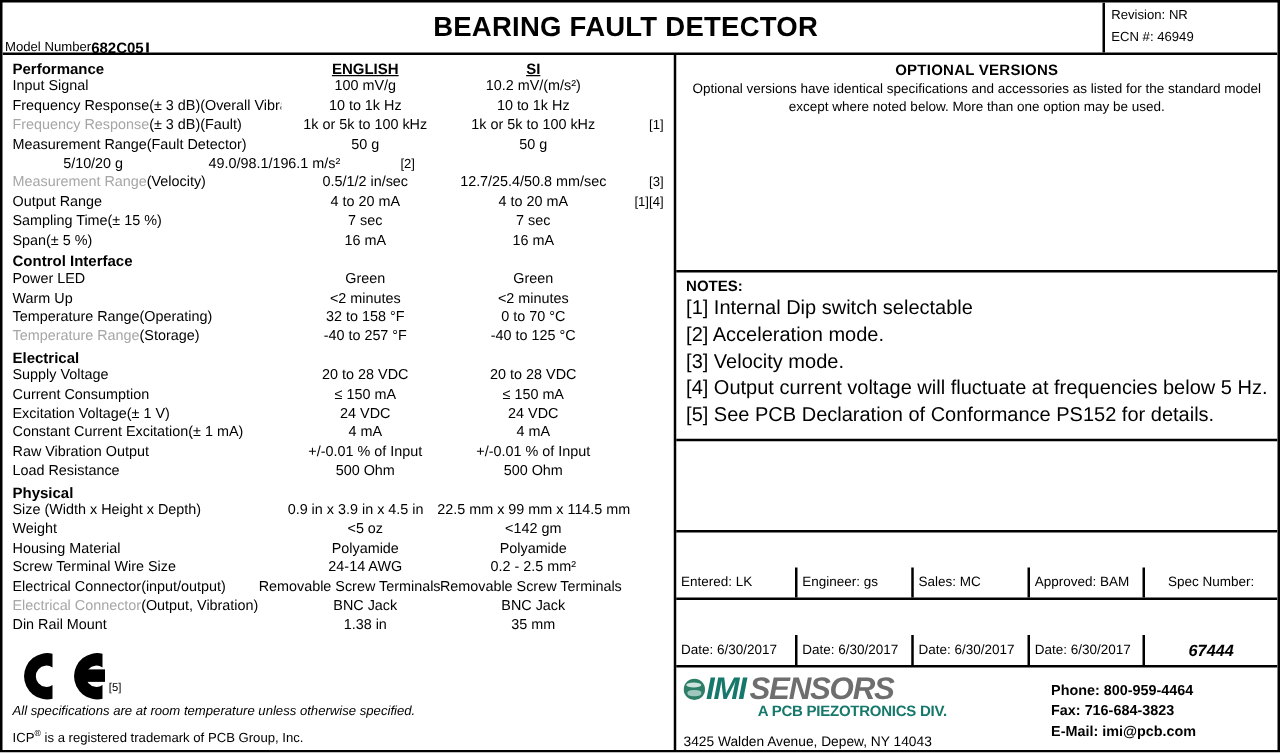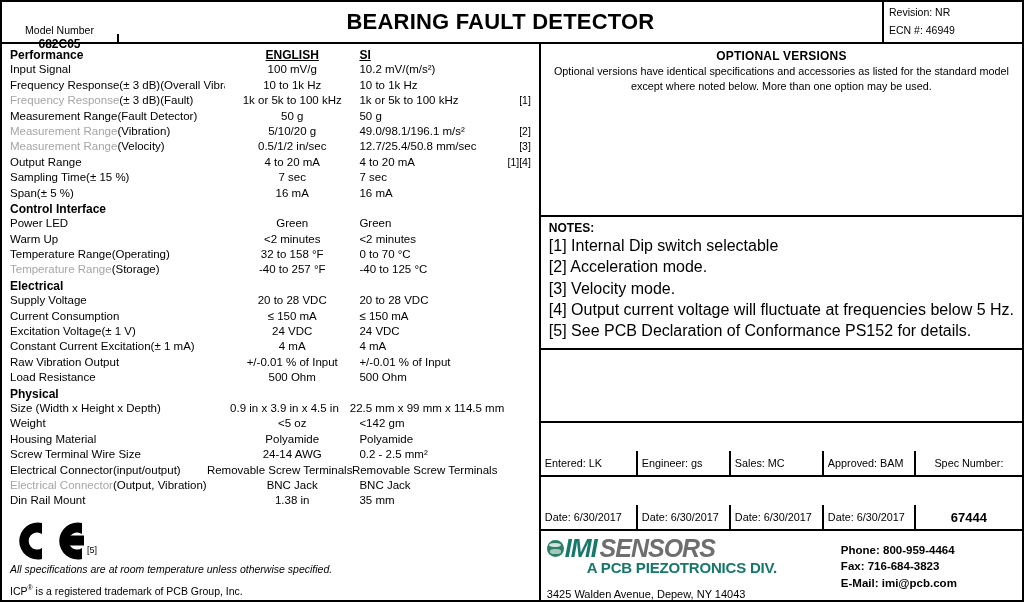--- a/index.html
+++ b/index.html
@@ -20,21 +20,21 @@
 
   
   .hdr{
     position:absolute; left:0; top:0; right:0; height:42px;
     display:flex; border-bottom:2px solid #000;
     box-sizing:border-box;
   }
   .hdr-model{
     width:117px; box-sizing:border-box;
     border-right:2px solid #000;
-    display:flex; flex-direction:column;
+    display:flex; flex-direction:row;
     align-items:center; justify-content:center;
     line-height:1.15;
     margin-top:32px;
   }
   .hdr-model .lbl{font-size:10.5px;}
   .hdr-model .val{font-size:12px; font-weight:bold; margin-top:2px;}
   .hdr-title{
     flex:1; display:flex; align-items:center; justify-content:center;
     font-size:22px; font-weight:bold; letter-spacing:.2px;
   }
@@ -73,21 +73,21 @@
     font-size:11.5px;
   }
   .srow .name{
     width:240px; padding-left:8px; box-sizing:border-box;
     white-space:nowrap; overflow:hidden;
   }
   .srow .eng{
     width:145px; text-align:center; white-space:nowrap;
   }
   .srow .si{
-    width:145px; white-space:nowrap;
+    width:145px; text-align:center; white-space:nowrap;
   }
   .srow .note{
     width:40px; text-align:right; padding-right:8px;
     font-size:10.5px; white-space:nowrap;
   }
   .srow.section .name{font-weight:bold; font-size:12px;}
   .srow.head .eng,.srow.head .si{
     font-weight:bold; text-decoration:underline; font-size:12px;
   }
   .dim{color:#a6a6a6;}
@@ -156,21 +156,21 @@
     white-space:nowrap;
   }
   .sig-cell.c0{width:97px;}
   .sig-cell.c1{width:93px;}
   .sig-cell.c2{width:93px;}
   .sig-cell.c3{width:92px;}
   .sig-cell.c4{
     flex:1; border-right:none;
     justify-content:center; padding-left:0;
   }
-  .sig-cell.spec-num{font-weight:bold; font-size:13px;}
+  .sig-cell.spec-num{font-weight:bold; font-size:13px;font-style:italic;}
 
   
   .foot{
     flex:1; display:flex; align-items:flex-start;
     padding:5px 0 0 6px; box-sizing:border-box;
   }
   .logo-wrap{width:270px;}
   .logo-top{display:flex; align-items:center;}
   .globe{
     width:17px; height:17px; border-radius:50%;
@@ -190,21 +190,21 @@
   }
   .logo-imi{
     font-size:25px; font-weight:bold; font-style:italic;
     color:#15786a; letter-spacing:-1px; line-height:1;
   }
   .logo-sensors{
     font-size:25px; font-weight:bold; font-style:italic;
     color:#6e6e6e; letter-spacing:-1px; line-height:1; margin-left:3px;
   }
   .logo-div{
-    font-size:15px; font-weight:bold; color:#15786a;
+    font-size:12px; font-weight:bold; color:#15786a;
     text-align:center; letter-spacing:-.2px; margin-top:-2px;
   }
   .logo-addr{
     font-size:11px; color:#000; margin-top:12px;
   }
   .contact{
     margin-left:24px; padding-top:6px;
   }
   .contact div{
     font-size:11.5px; font-weight:bold; line-height:1.42;
@@ -256,21 +256,20 @@
             <div class="si">1k or 5k to 100 kHz</div>
             <div class="note">[1]</div>
           </div>
           <div class="srow">
             <div class="name">Measurement Range(Fault Detector)</div>
             <div class="eng">50 g</div>
             <div class="si">50 g</div>
             <div class="note"></div>
           </div>
           <div class="srow">
-            <div class="name"><span class="dim">Measurement Range</span><span>(Vibration)</span></div>
             <div class="eng">5/10/20 g</div>
             <div class="si">49.0/98.1/196.1 m/s²</div>
             <div class="note">[2]</div>
           </div>
           <div class="srow">
             <div class="name"><span class="dim">Measurement Range</span><span>(Velocity)</span></div>
             <div class="eng">0.5/1/2 in/sec</div>
             <div class="si">12.7/25.4/50.8 mm/sec</div>
             <div class="note">[3]</div>
           </div>

